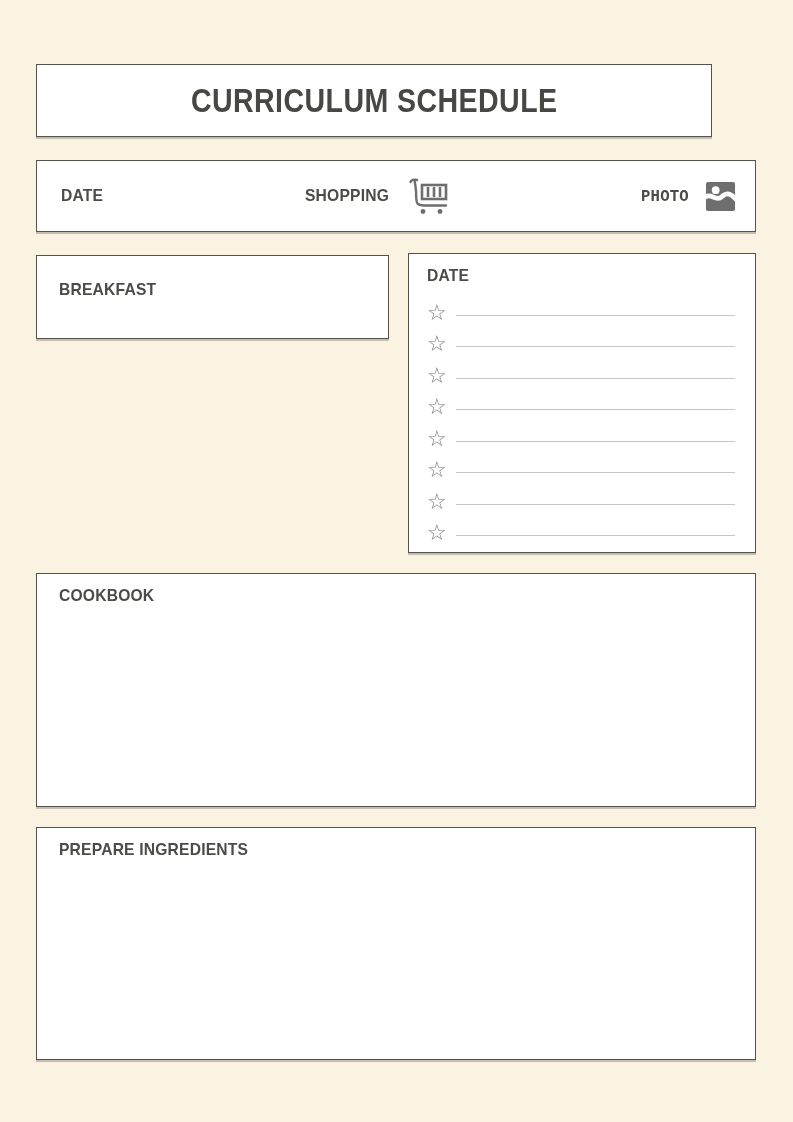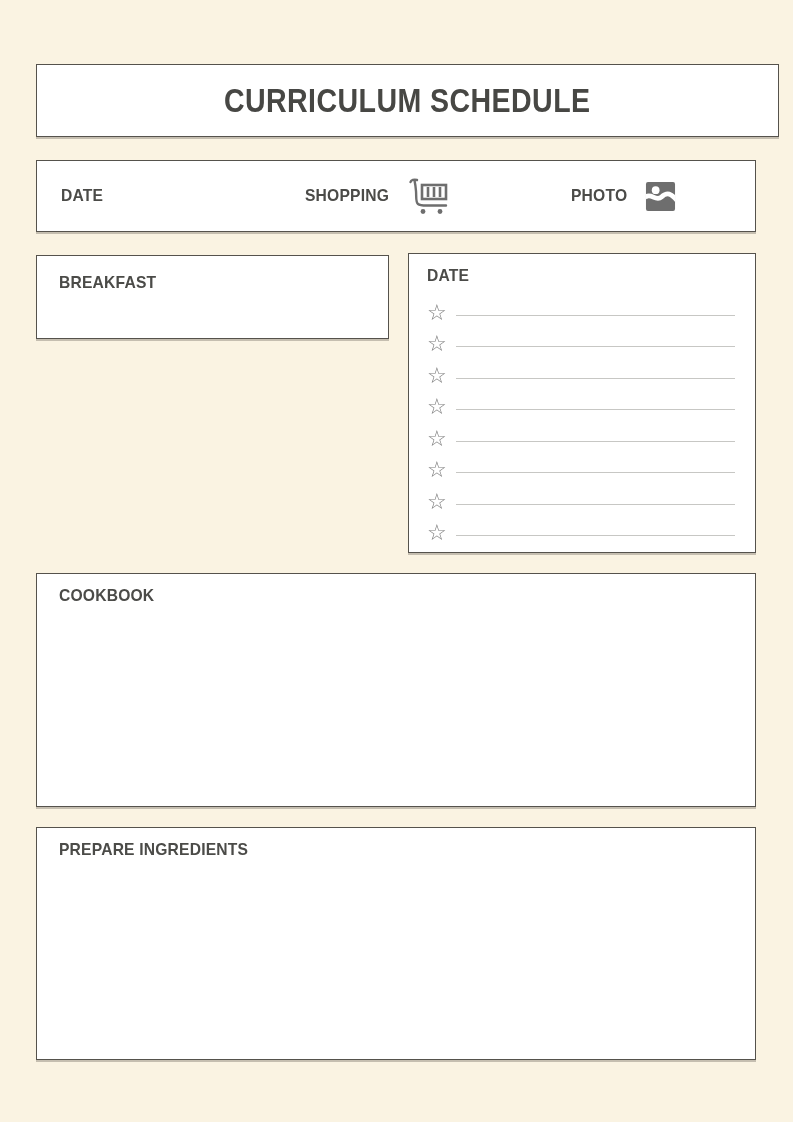--- a/index.html
+++ b/index.html
@@ -26,21 +26,21 @@
     font-weight: 700;
     font-size: 17px;
     color: #4b4b48;
     letter-spacing: 0.2px;
     transform: scaleX(0.92);
     transform-origin: left center;
     white-space: nowrap;
   }
   
   .title-box {
-    left: 36px; top: 64px; width: 743px; height: 73px;
+    left: 36px; top: 64px; width: 676px; height: 73px;
     display: flex; align-items: center; justify-content: center;
   }
   .title {
     display: inline-block;
     font-weight: 700;
     font-size: 34px;
     color: #474744;
     letter-spacing: 0.5px;
     transform: scaleX(0.84);
     transform-origin: center center;
@@ -48,24 +48,24 @@
   }
   
   .info-box {
     left: 36px; top: 160px; width: 720px; height: 72px;
     display: flex; align-items: center;
     padding: 0 19px 0 24px;
   }
   .info-col { flex: 1; display: flex; align-items: center; }
   .info-col.left { justify-content: flex-start; }
   .info-col.center { justify-content: center; transform: translateX(-20px); }
-  .info-col.right { justify-content: center; }
+  .info-col.right { justify-content: flex-end; font-family: Liberation Mono, monospace; }
   .icon-gap { margin-left: 12px; display: inline-flex; }
   
-  .meal { left: 36px; width: 353px; padding: 17px 0 0 22px; }
+  .meal { left: 36px; width: 353px; padding: 24px 0 0 22px; }
   .breakfast { top: 255px; height: 84px; }
   .lunch { top: 358px; height: 88px; }
   .dinner { top: 464px; height: 86px; }
   
   .date-panel {
     left: 408px; top: 253px; width: 348px; height: 300px;
     display: flex; flex-direction: column;
     padding: 12px 20px 12px 18px;
   }
   .star-rows { flex: 1; display: flex; flex-direction: column; margin-top: 2px; }

